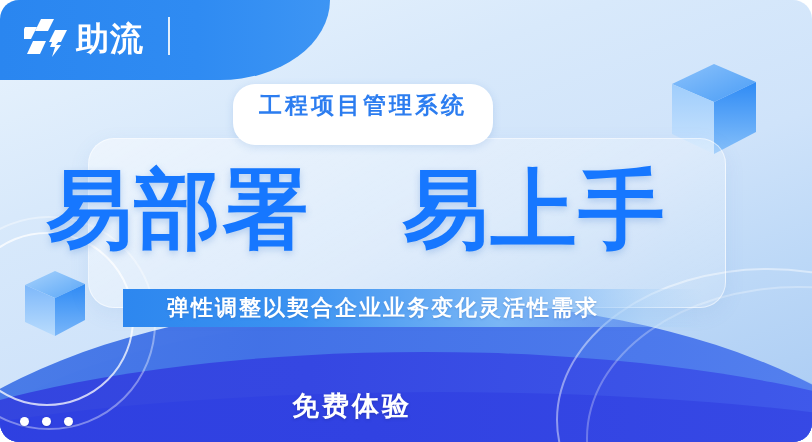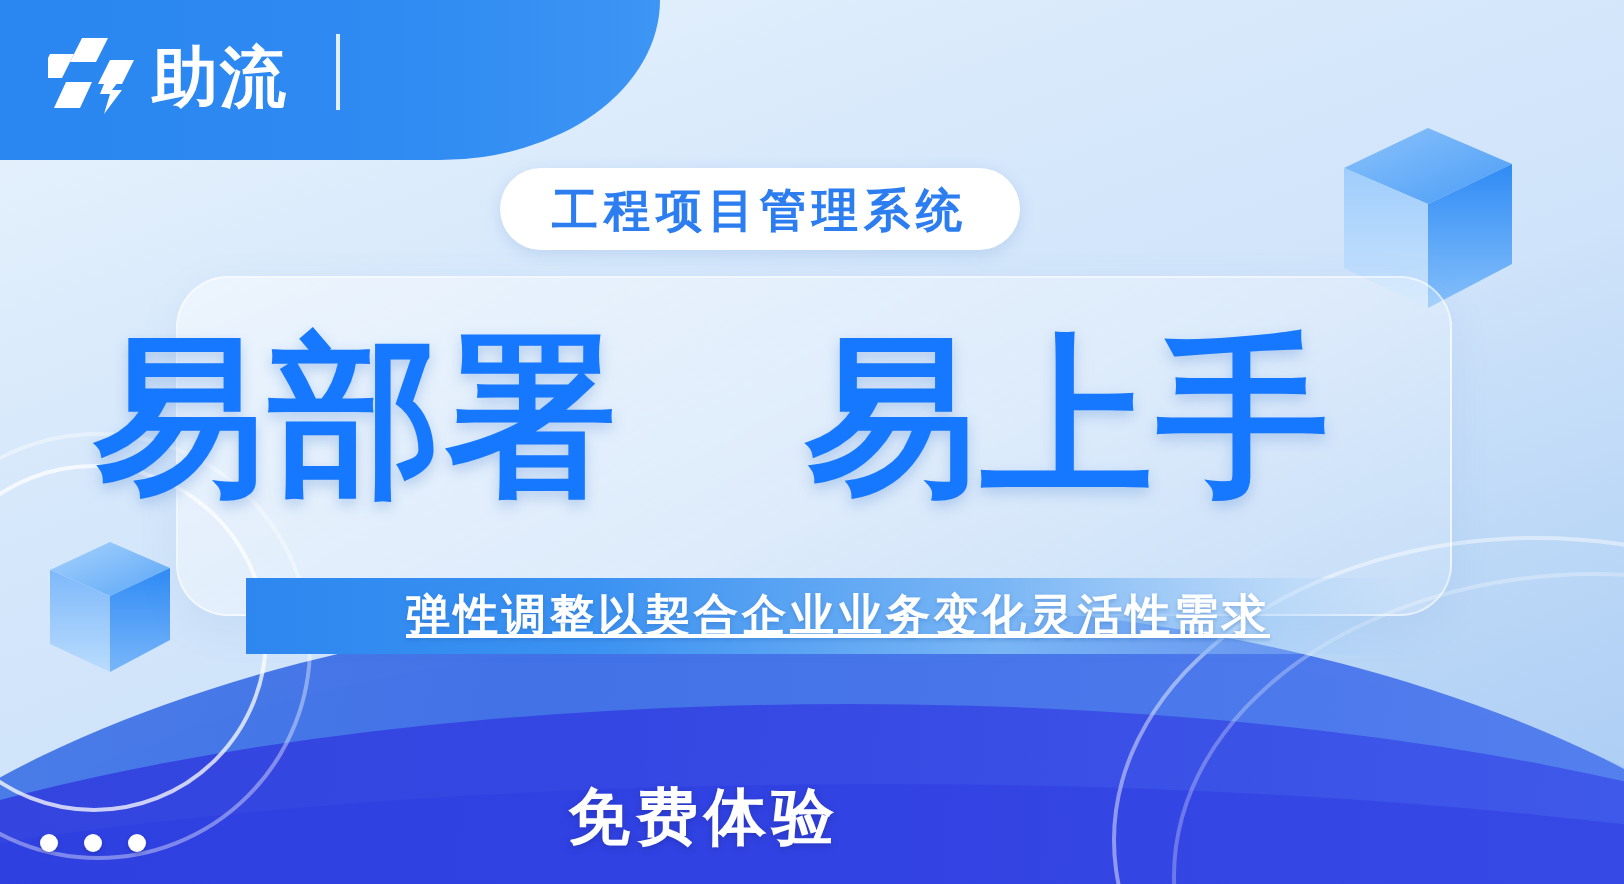--- a/index.html
+++ b/index.html
@@ -10,20 +10,21 @@
   body {
     font-family: "Liberation Sans", "DejaVu Sans", sans-serif;
   }
 
   .banner {
     position: relative;
     width: 812px;
     height: 442px;
     overflow: hidden;
     background: linear-gradient(160deg, #eaf4fd 0%, #d8e9fb 30%, #cfe3fa 55%, #bcd8f7 75%, #a8caf3 100%);
+    border-radius: 19px;
   }
 
   
   .wave {
     position: absolute;
     pointer-events: none;
   }
   .wave-a {
     left: -140px;
     top: 300px;
@@ -110,22 +111,22 @@
     font-size: 26px;
     font-weight: bold;
     letter-spacing: 2px;
     line-height: 1.2;
     text-shadow: 0 1px 2px rgba(40,110,200,.35);
   }
 
   
   .pill {
     position: absolute;
-    left: 250px; top: 84px;
-    padding: 6px 26px 4px;
+    left: 233px; top: 84px;
+    padding: 6px 26px 24px;
     background: #ffffff;
     border-radius: 22px;
     color: #2c7df0;
     font-size: 23px;
     font-weight: bold;
     letter-spacing: 3px;
     box-shadow: 0 2px 8px rgba(60,120,200,.18);
   }
 
   
@@ -162,34 +163,33 @@
     width: 580px; height: 38px;
     background: linear-gradient(90deg, #2d87ef 0%, #3b92f1 30%, #7ab6f5 65%, rgba(160,205,248,.35) 90%, rgba(180,215,250,0) 100%);
     display: flex;
     align-items: center;
   }
   .subtitle-text {
     color: #ffffff;
     font-size: 22px;
     font-weight: bold;
     letter-spacing: 2px;
-    margin-left: 80px;
+    margin-left: 44px;
     white-space: nowrap;
     text-shadow: 0 1px 2px rgba(40,100,180,.35);
-    text-decoration: underline;
   }
 
   
   .cta-text {
     position: absolute;
     left: 0; top: 388px;
     width: 704px;
     text-align: center;
     color: #ffffff;
-    font-size: 31px;
+    font-size: 27px;
     font-weight: bold;
     letter-spacing: 3px;
     text-shadow: 0 1px 3px rgba(25,40,140,.4);
   }
 
   
   .dots {
     position: absolute;
     left: 20px; bottom: 16px;
     display: flex;

